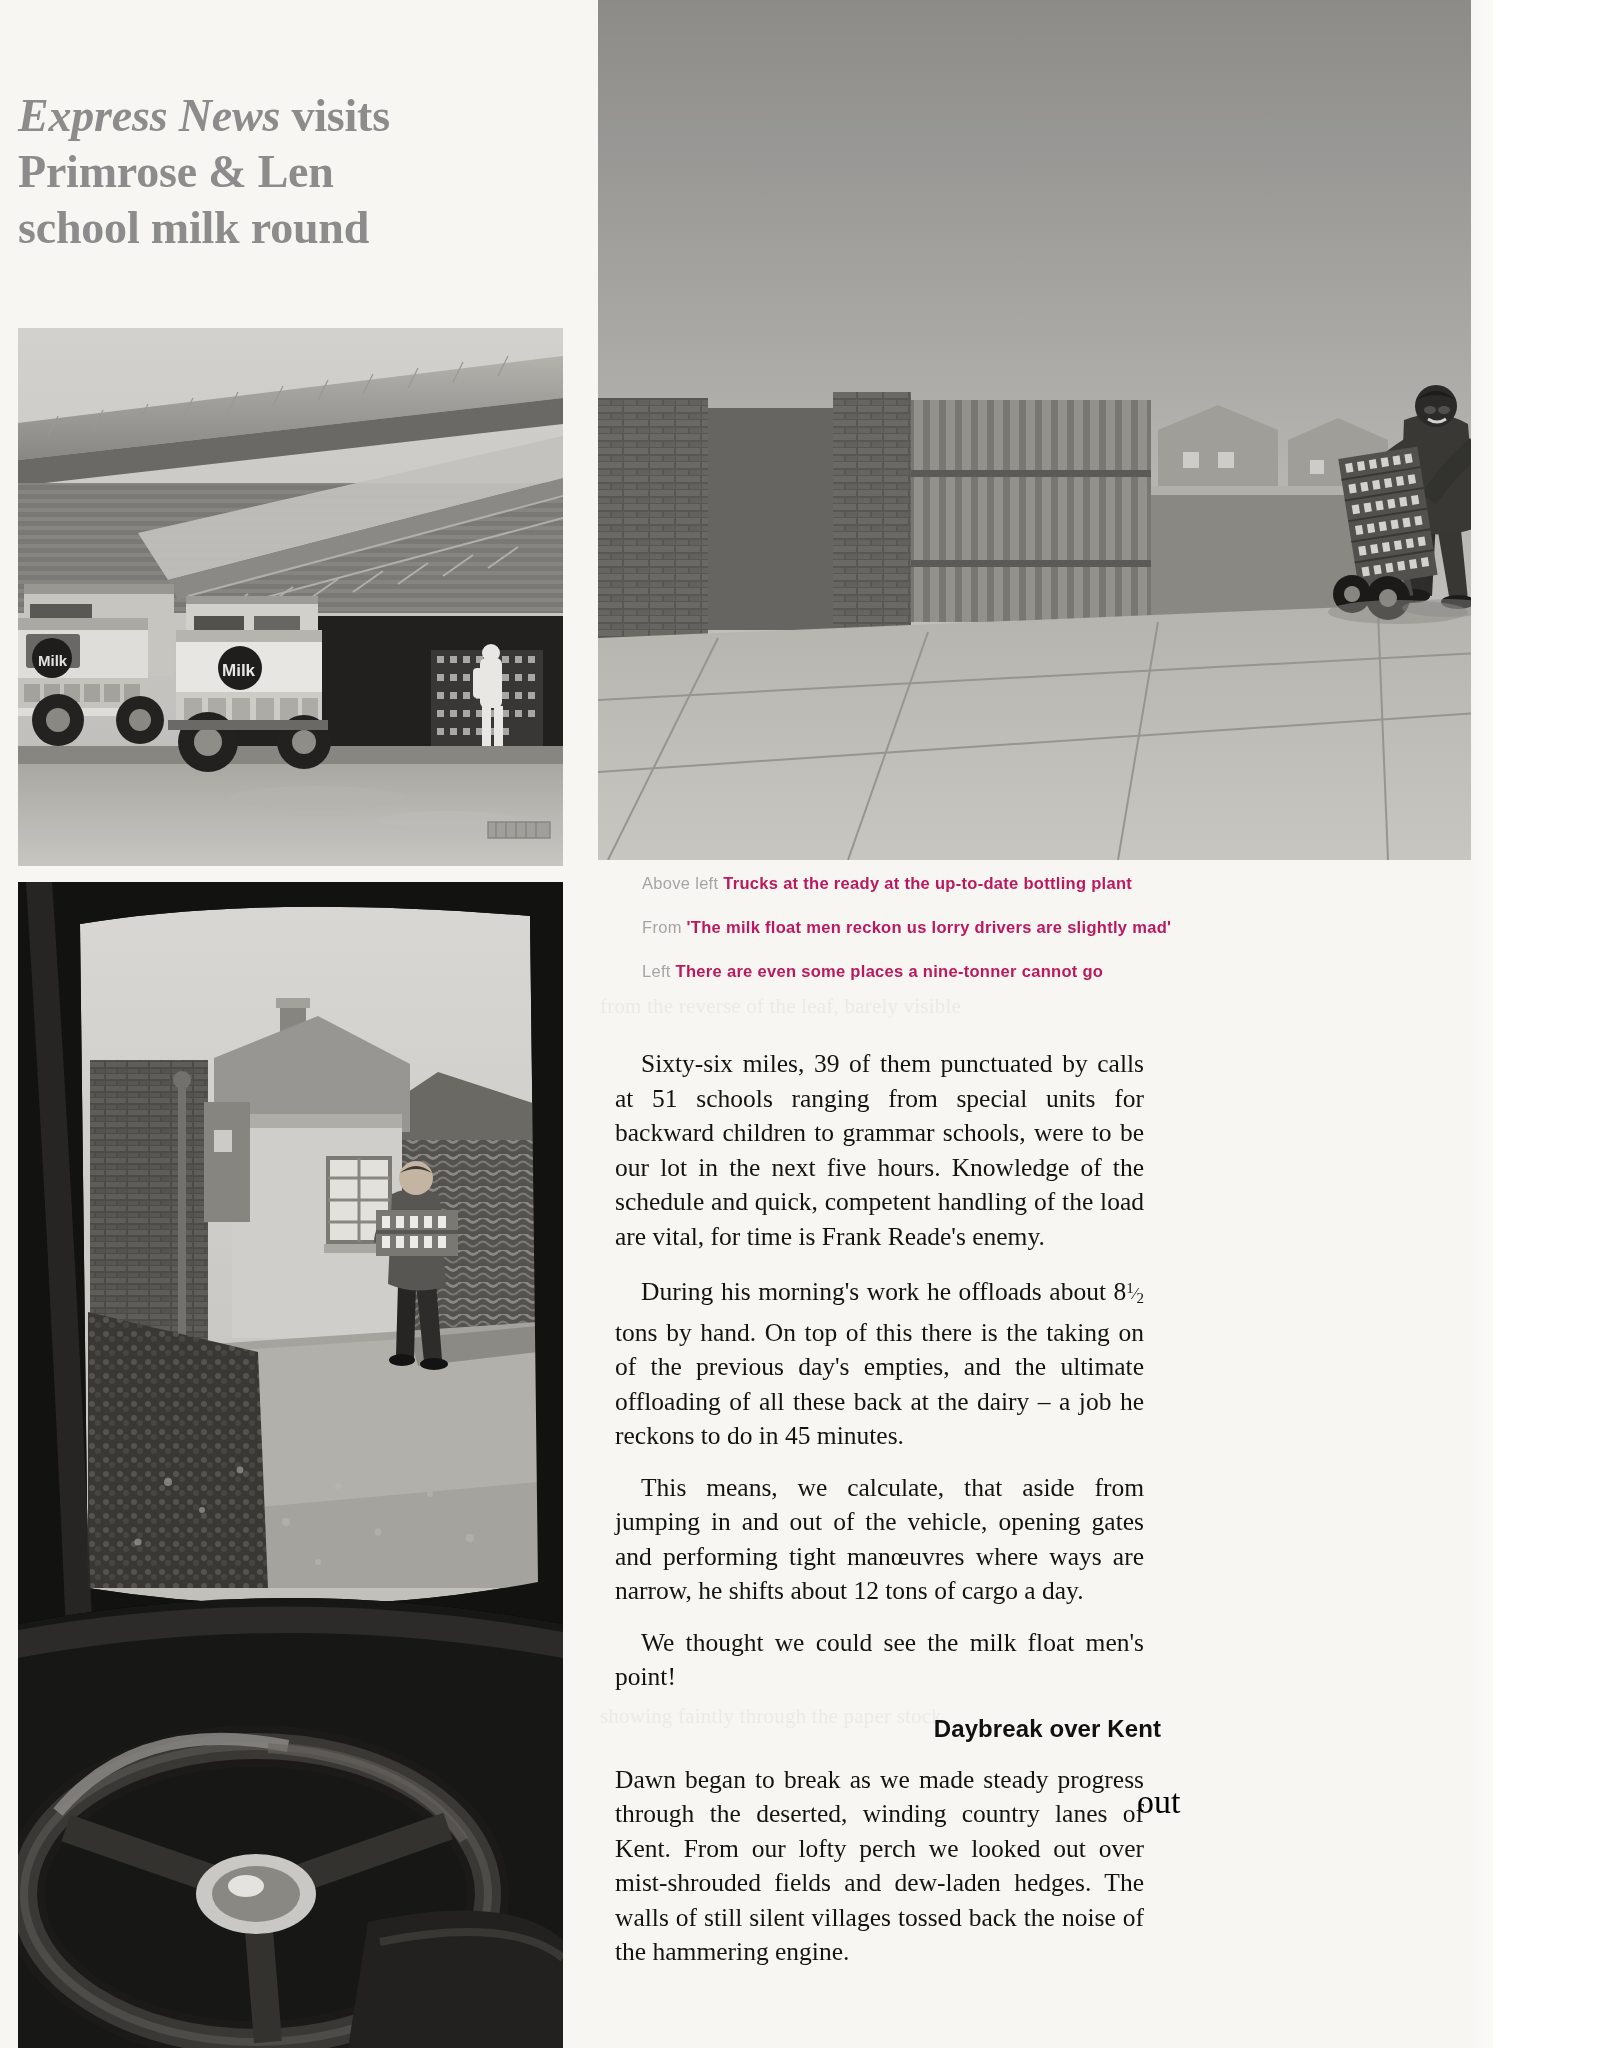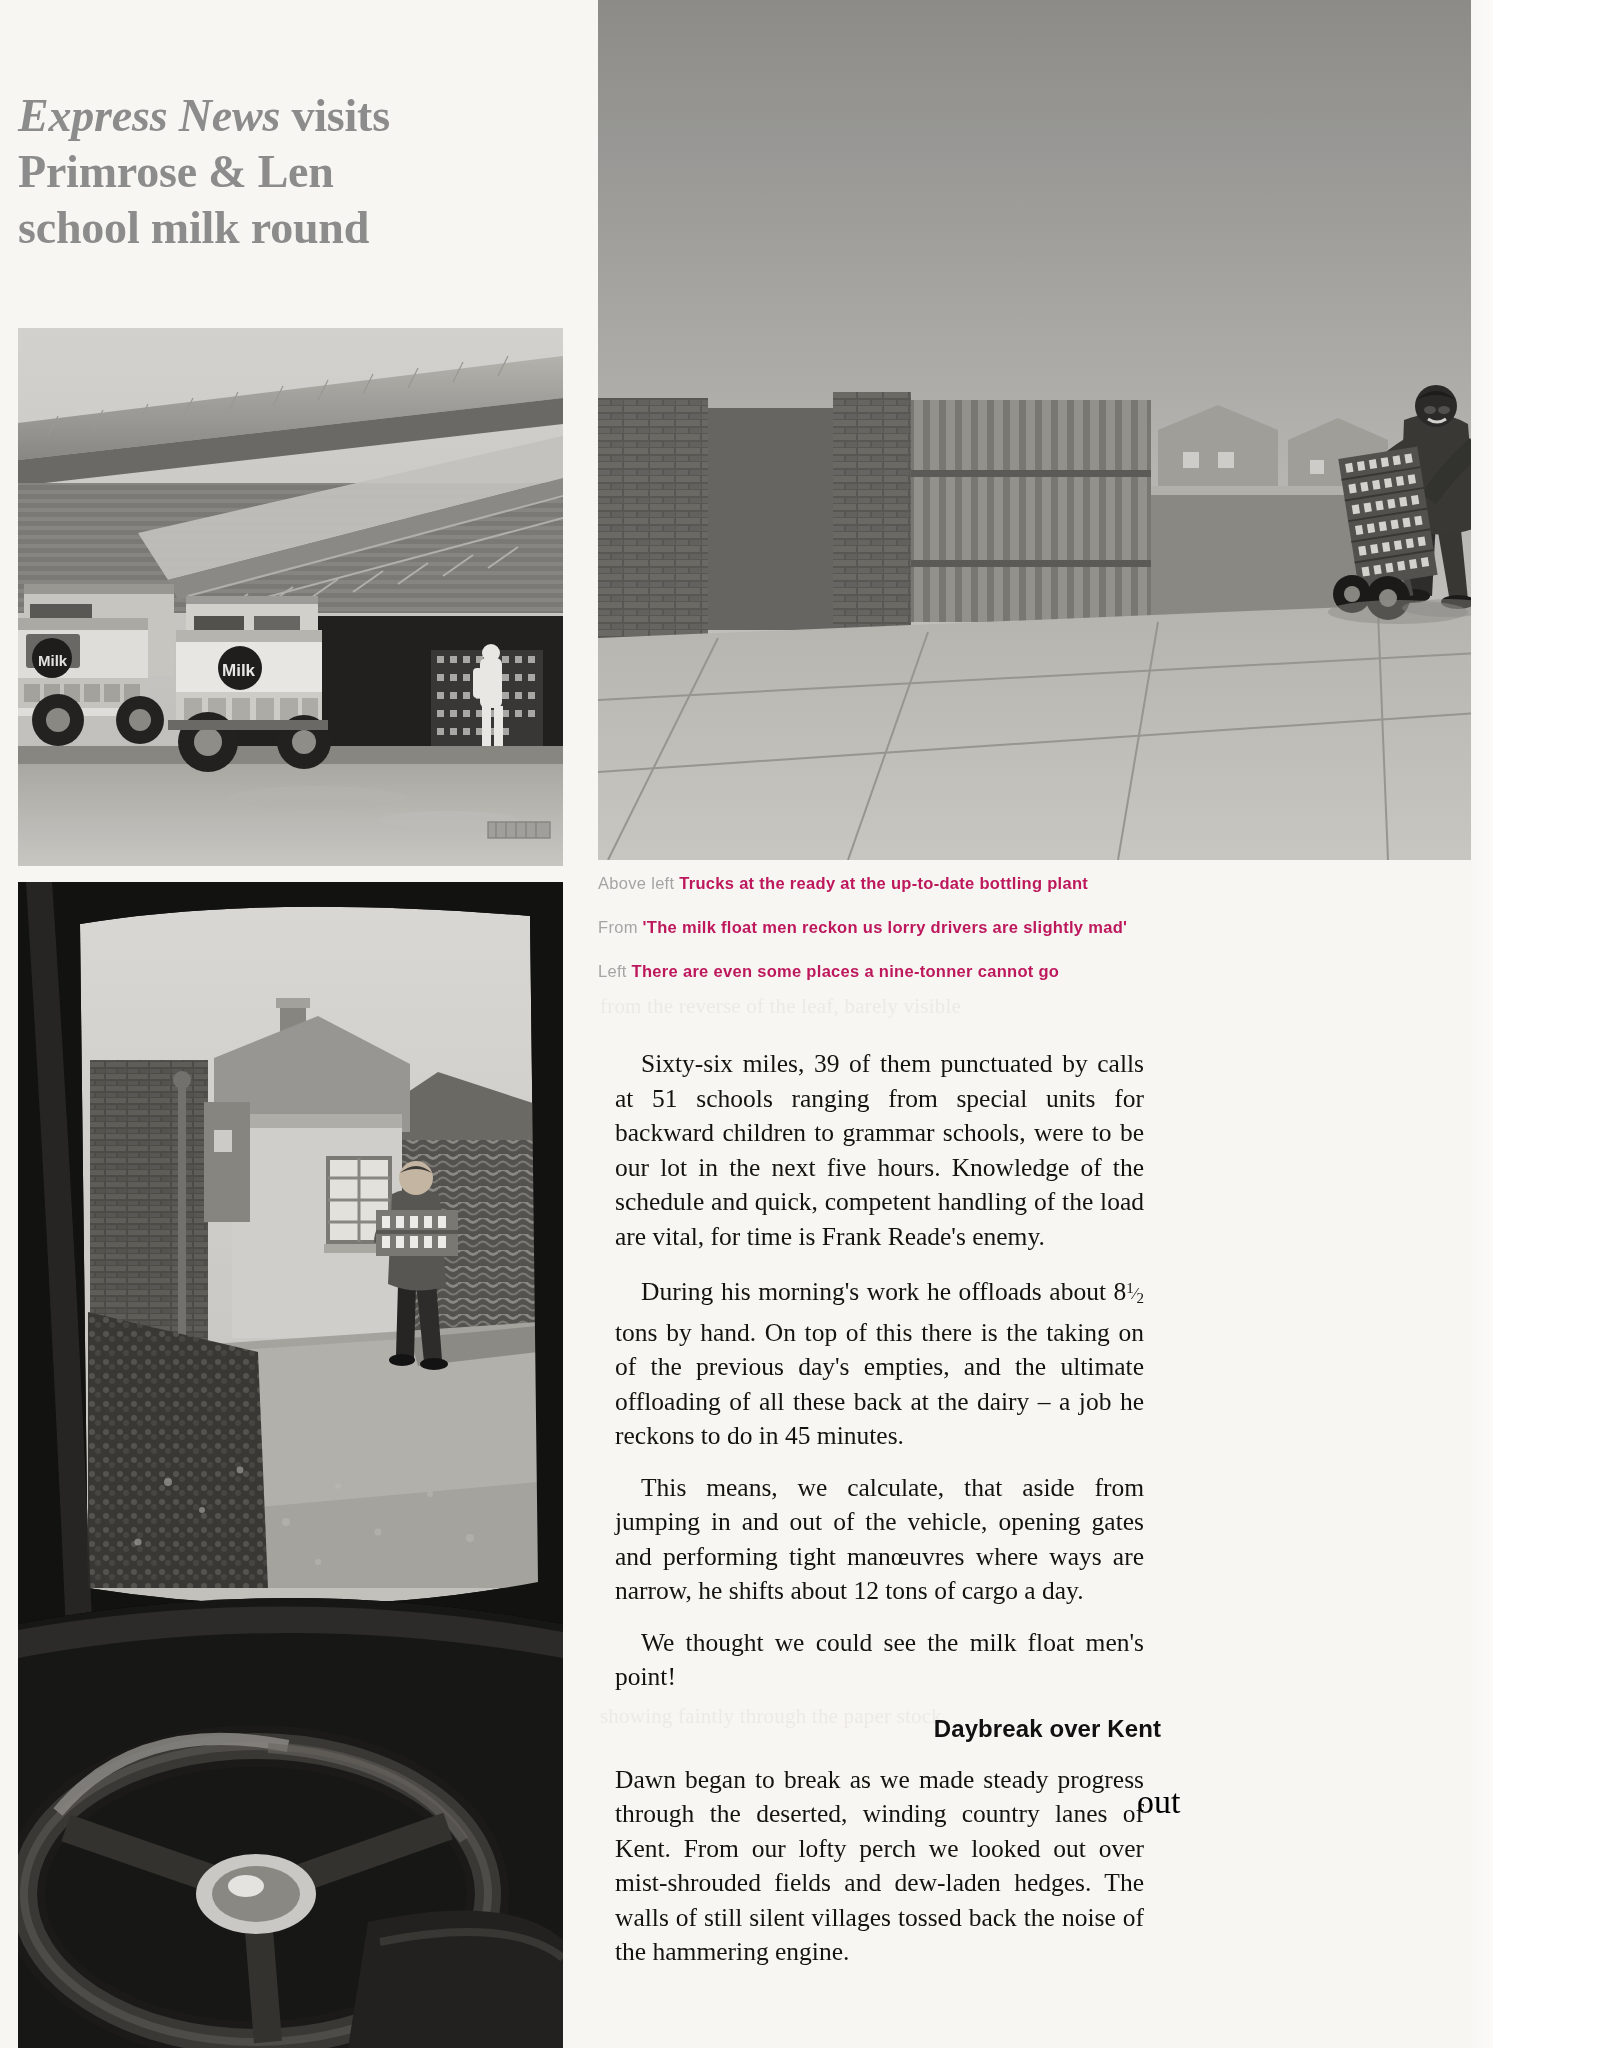--- a/index.html
+++ b/index.html
@@ -53,21 +53,21 @@
     position: absolute;
     left: 598px;
     top: 872px;
     width: 990px;
     font-family: "Liberation Sans", sans-serif;
     color: #9a9a9a;
     font-size: 16.5px;
     letter-spacing: 0.3px;
   }
   .caption-row { margin-bottom: 22px; line-height: 22px; }
-  .caption-row .pos { font-weight: normal; color: #a5a5a5; }
+  .caption-row .pos { font-weight: normal; color: #a5a5a5; margin-left: 44px; }
   .caption-row .txt { font-weight: bold; color: #be185d; }
 
   
   .ghost {
     position: absolute;
     color: #eceae5;
     font-family: "Liberation Serif", serif;
     font-size: 21px;
     line-height: 33px;
     letter-spacing: 0.2px;

